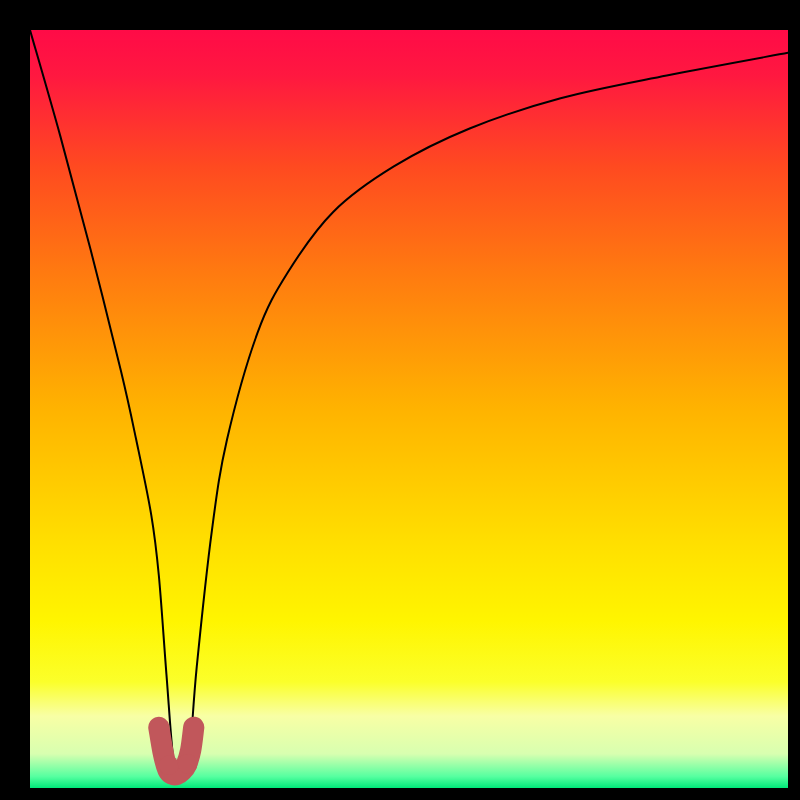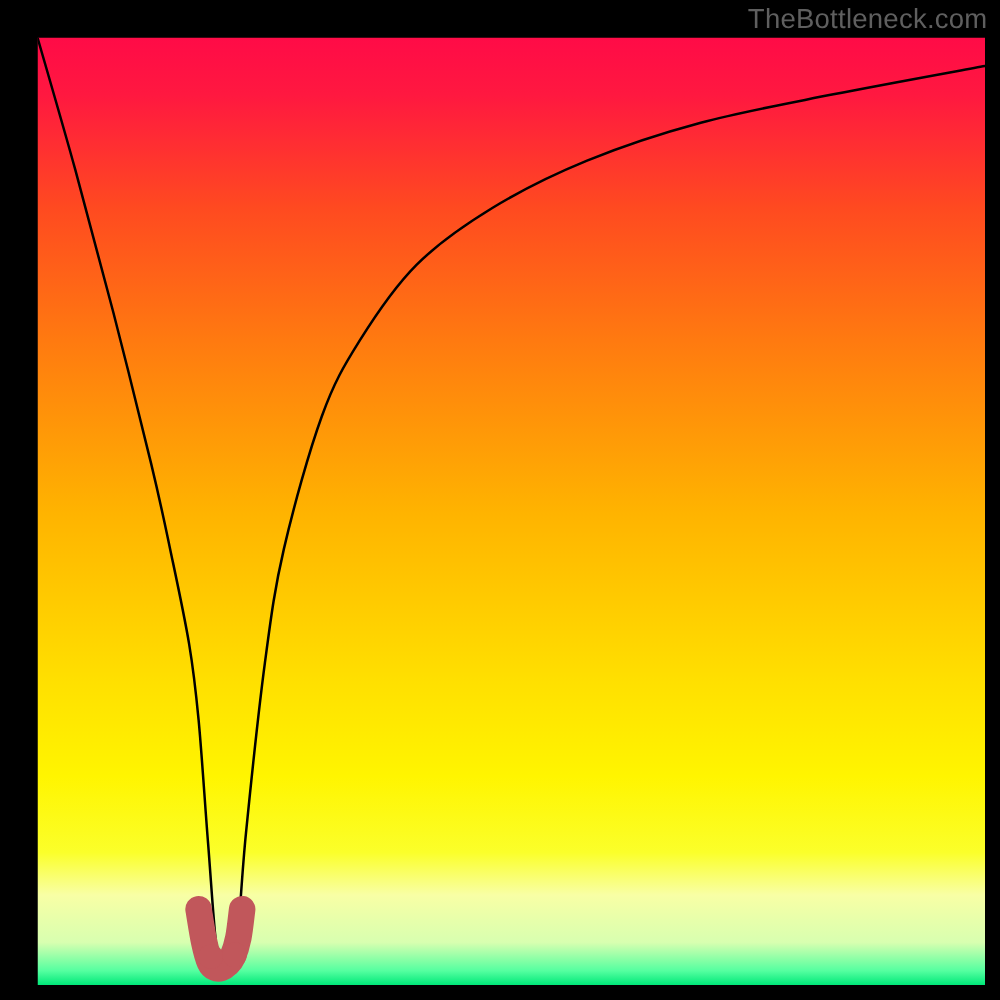--- a/index.html
+++ b/index.html
@@ -56,14 +56,13 @@
           </linearGradient>
         </defs>
         <rect x="0" y="0" width="758" height="758" fill="url(#bg-grad)"></rect>
         <path d="M 0 0 C 5.05 17.69 20.21 69.48 30.32 106.12 C 40.43 142.76 50.53 180.66 60.64 219.82 C 70.75 258.98 83.38 309.52 90.96 341.10 C 98.54 372.68 101.07 385.32 106.12 409.32 C 111.17 433.32 117.49 462.38 121.28 485.12 C 125.07 507.86 126.33 519.23 128.86 545.76 C 131.39 572.29 133.91 612.72 136.44 644.30 C 138.97 675.88 141.49 718.84 144.02 735.26 C 146.55 751.68 149.07 744.10 151.60 742.84 C 154.13 741.58 156.65 745.37 159.18 727.68 C 161.71 709.99 162.97 674.62 166.76 636.72 C 170.55 598.82 176.87 538.18 181.92 500.28 C 186.97 462.38 189.50 442.17 197.08 409.32 C 204.66 376.47 217.29 330.99 227.40 303.20 C 237.51 275.41 245.09 262.77 257.72 242.56 C 270.35 222.35 285.51 199.61 303.20 181.92 C 320.89 164.23 341.10 150.34 363.84 136.44 C 386.58 122.54 411.85 109.91 439.64 98.54 C 467.43 87.17 497.75 77.06 530.60 68.22 C 563.45 59.38 598.82 53.06 636.72 45.48 C 674.62 37.90 737.79 26.53 758.00 22.74" fill="none" stroke="#000" stroke-width="2" stroke-linecap="round" stroke-linejoin="round"></path>
         <path d="M 128.86 697.36 C 129.62 701.78 131.89 716.82 133.41 723.89 C 134.92 730.96 136.44 736.40 137.96 739.81 C 139.47 743.22 140.99 743.60 142.50 744.36 C 144.02 745.11 145.54 744.86 147.05 744.36 C 148.57 743.85 150.08 742.84 151.60 741.32 C 153.12 739.81 154.63 738.80 156.15 735.26 C 157.66 731.72 159.43 726.42 160.70 720.10 C 161.96 713.78 163.22 701.15 163.73 697.36" fill="none" stroke="#c1575b" stroke-width="21.22" stroke-linecap="round" stroke-linejoin="round"></path>
         <circle cx="138.71" cy="735.26" r="9.85" fill="#c1575b"></circle>
         <circle cx="157.66" cy="733.74" r="9.85" fill="#c1575b"></circle>
       </svg>
     </div>
 
-  <div class="watermark">TheBottleneck.com</div>
 </div>
 
 </body></html>

